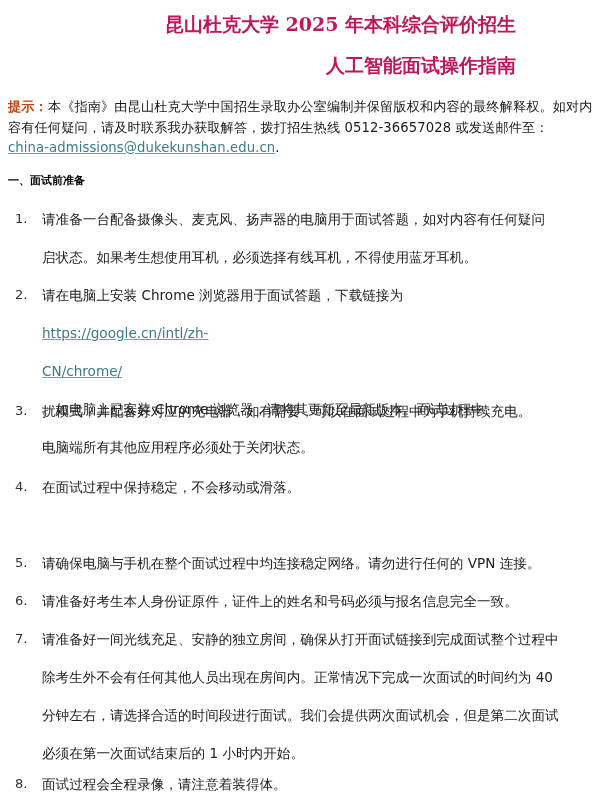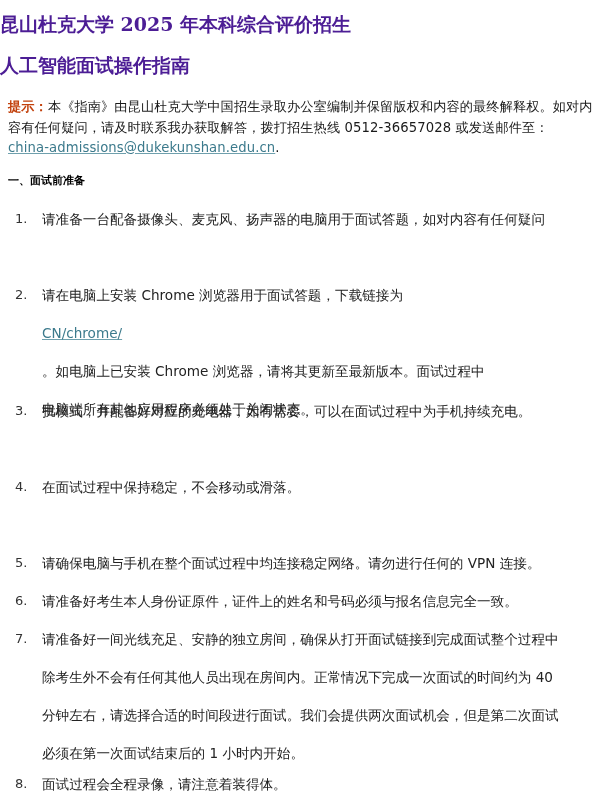--- a/index.html
+++ b/index.html
@@ -1,19 +1,19 @@
 <!DOCTYPE html>
 <html><head>
 <meta charset="utf-8">
 <style>
   html, body { margin:0; padding:0; background:#ffffff; }
   body { width:600px; height:794px; overflow:hidden; position:relative;
          font-family:"DejaVu Sans", "Liberation Sans", sans-serif; color:#1a1a1a; }
-  .title { position:absolute; left:0; width:516px; text-align:left;
-           font-family:"DejaVu Serif", "Liberation Serif", serif; font-weight:bold; font-size:19px; color:#4c1d95; }
+  .title { position:absolute; left:0; width:516px; text-align:right;
+           font-family:"DejaVu Serif", "Liberation Serif", serif; font-weight:bold; font-size:19px; color:#be185d; }
   #t1 { top:12px; }
   #t2 { top:53px; }
   .tip { position:absolute; left:8px; top:97px; width:585px; font-size:13.2px; line-height:20.5px; color:#1a1a1a; letter-spacing:0.1px; }
   .tip b { font-weight:bold; color:#c2410c; }
   a.link { color:#3c7a8c; text-decoration:underline; text-decoration-color:#6fa0ad; }
   .h1 { position:absolute; left:8px; top:173px; font-size:11px; font-weight:bold; color:#000; }
   .item { position:absolute; left:0; width:600px; font-size:13.6px; line-height:38px; color:#222; }
   .num { position:absolute; left:15px; top:0; width:22px; color:#333; font-size:13px; }
   .body { position:absolute; left:42px; top:0; width:545px; }
   .item .body span { display:block; white-space:nowrap; }
@@ -28,27 +28,28 @@
   <b>提示：</b><span>本《指南》由昆山杜克大学中国招生录取办公室编制并保留版权和内容的最终解释权。如对内容有任何疑问，请及时联系我办获取解答，拨打招生热线 0512-36657028 或发送邮件至：</span><br>
   <a class="link">china-admissions@dukekunshan.edu.cn</a><span>.</span>
 </div>
 
 <div class="h1">一、面试前准备</div>
 
 <div class="item" style="top:200px">
   <div class="num">1.</div>
   <div class="body">
     <span>请准备一台配备摄像头、麦克风、扬声器的电脑用于面试答题，如对内容有任何疑问</span>
+    <span>启状态。如果考生想使用耳机，必须选择有线耳机，不得使用蓝牙耳机。</span>
   </div>
 </div>
 
 <div class="item" style="top:276px">
   <div class="num">2.</div>
   <div class="body">
-    <span><span>请在电脑上安装 Chrome 浏览器用于面试答题，下载链接为 </span></span>
+    <span><span>请在电脑上安装 Chrome 浏览器用于面试答题，下载链接为 </span><a class="link">https://google.cn/intl/zh-</a></span>
     <span><a class="link">CN/chrome/</a><span>。如电脑上已安装 Chrome 浏览器，请将其更新至最新版本。面试过程中</span></span>
     <span>电脑端所有其他应用程序必须处于关闭状态。</span>
   </div>
 </div>
 
 <div class="item" style="top:392px">
   <div class="num">3.</div>
   <div class="body">
     <span>扰模式，并配备好对应的充电器，如有需要，可以在面试过程中为手机持续充电。</span>
   </div>

